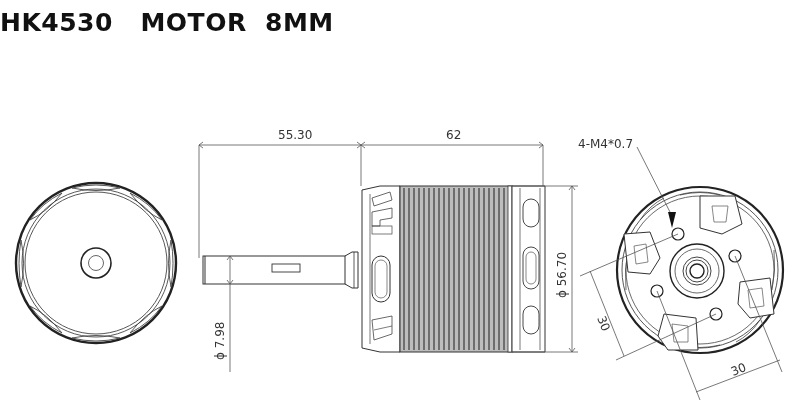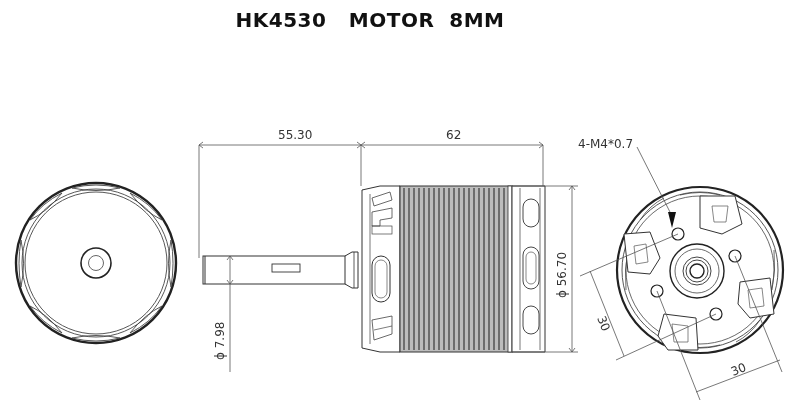--- a/index.html
+++ b/index.html
@@ -1,19 +1,19 @@
 <!DOCTYPE html>
 <html><head>
 <meta charset="utf-8">
 <style>
   html, body { margin: 0; padding: 0; background: #ffffff; }
   body { width: 800px; height: 418px; position: relative; overflow: hidden; font-family: "DejaVu Sans", sans-serif; }
   .title {
-    position: absolute; left: 0; top: 8px; width: 740px; text-align: center;
-    font-family: "DejaVu Sans", sans-serif; font-weight: bold; font-size: 20px;
+    position: absolute; left: 0; top: 8px; width: 740px; text-align: left;
+    font-family: "DejaVu Sans", sans-serif; font-weight: bold; font-size: 25px;
     color: #111; letter-spacing: 0.5px; white-space: pre;
   }
   svg.drawing { position: absolute; left: 0; top: 0; }
   .dimtext { font-family: "DejaVu Sans", sans-serif; font-size: 12px; fill: #333; }
 </style>
 </head>
 <body>
 
 <div class="title">HK4530   MOTOR  8MM</div>
 

